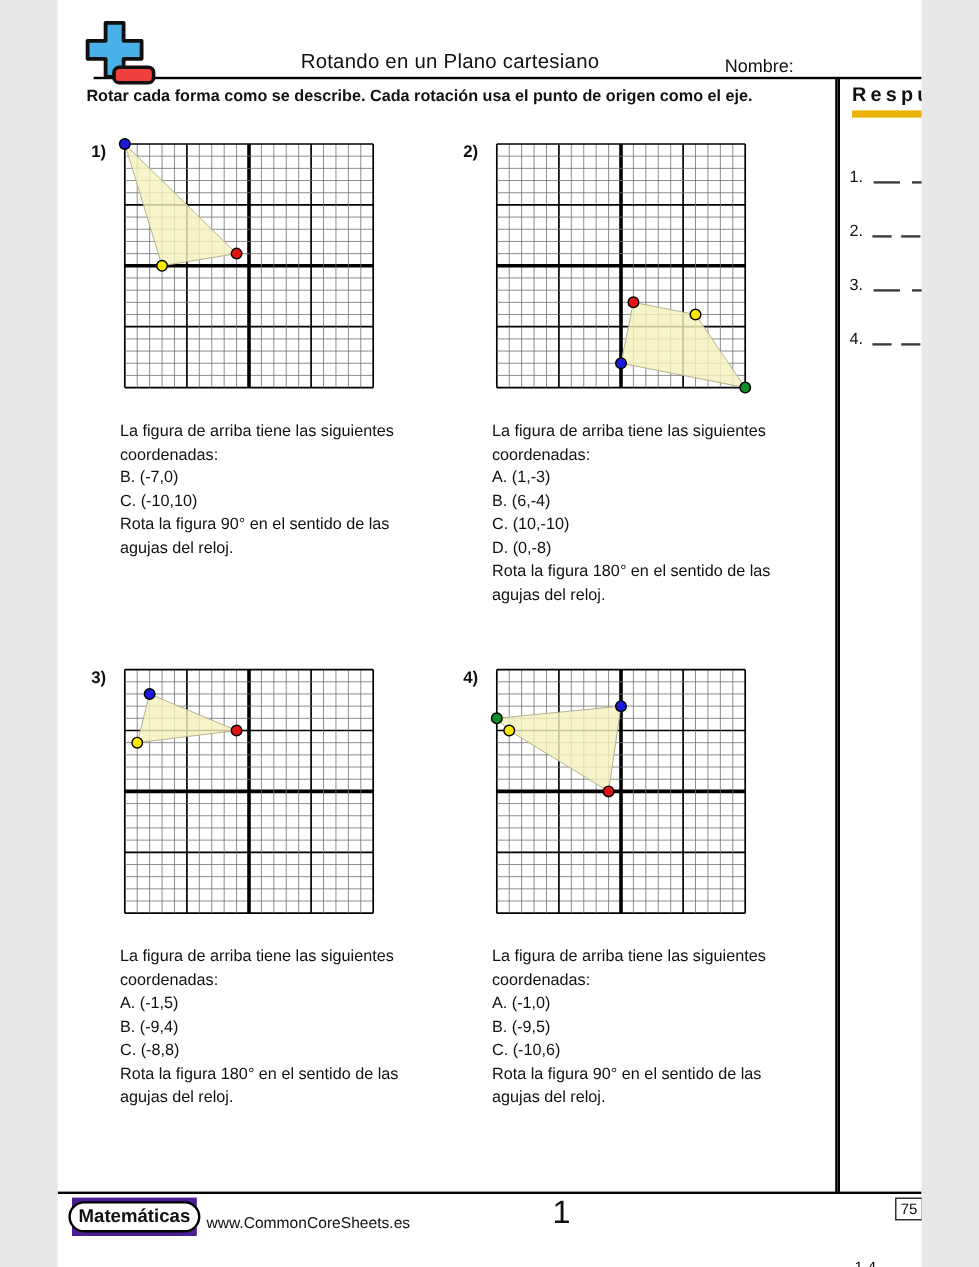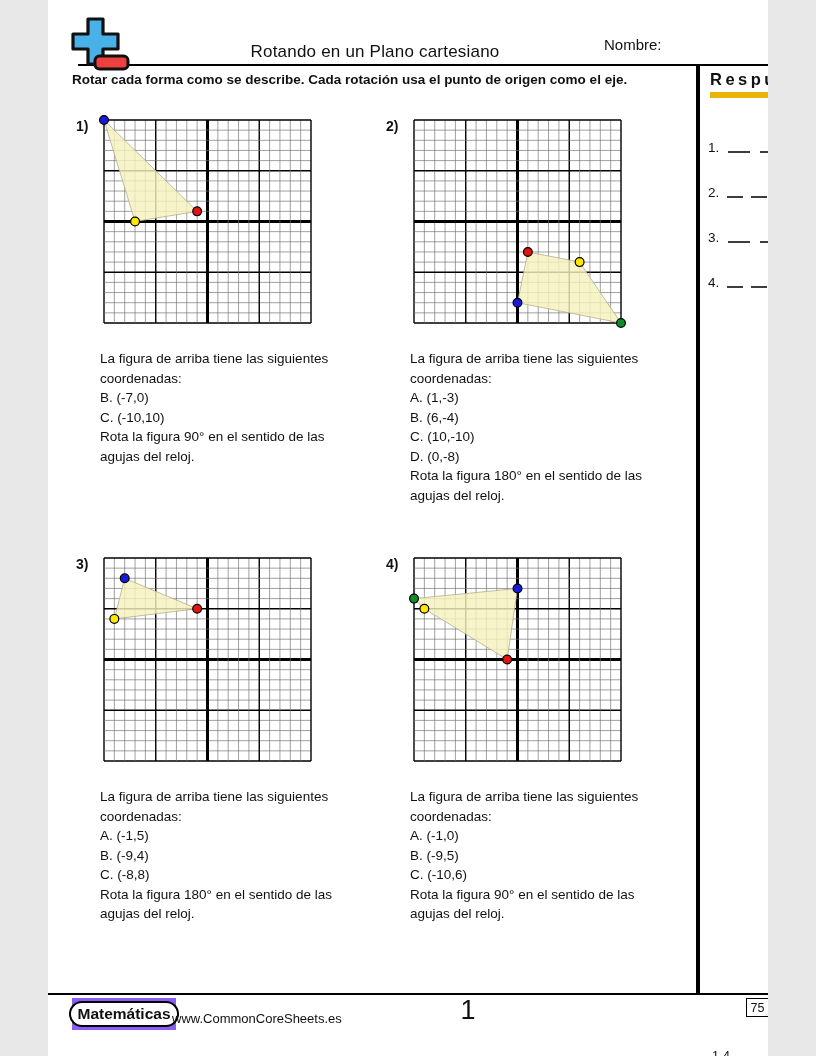--- a/index.html
+++ b/index.html
@@ -6,21 +6,21 @@
   html,body { background:#e8e8e8; }
   .page {
     position:relative; width:720px; height:1056px; margin:0 auto;
     background:#ffffff; font-family:"Liberation Sans", sans-serif; color:#111;
     overflow:hidden;
   }
   
   .header-rule { position:absolute; left:30px; right:0; top:64px; height:2px; background:#000; }
   .logo-svg { position:absolute; left:16px; top:16px; width:68px; height:56px; z-index:2; }
   .ws-title { position:absolute; left:167px; top:42px; width:320px; text-align:center; font-size:17px; letter-spacing:.2px; }
-  .name-label { position:absolute; left:556px; top:36px; font-size:15px; }
+  .name-label { position:absolute; left:556px; top:47px; font-size:15px; }
   
   .instruction { position:absolute; left:24px; top:72px; width:618px; font-weight:bold; font-size:13.5px; }
   
   .divider { position:absolute; left:648px; top:65px; height:929px; width:3px;
              border-left:2px solid #000; border-right:2px solid #000; }
   
   .answers-panel { position:absolute; left:660px; top:70px; width:150px; }
   .answers-title { font-weight:bold; font-size:16.5px; letter-spacing:3.5px;
                    border-bottom:6px solid #eab308; padding-bottom:3px; width:fit-content; margin-left:2px; }
   .answer-list { margin-top:24px; }
@@ -33,21 +33,21 @@
                 margin-left:4px; padding:0 3px 1px 3px; cursor:pointer; }
   
   .problems-grid { position:absolute; left:24px; top:116px; width:624px;
                    display:grid; grid-template-columns:310px 310px; grid-template-rows:438px 438px; }
   .problem { position:relative; }
   .problem-number { position:absolute; left:4px; top:2px; font-weight:bold; font-size:14px; }
   .grid-svg { position:absolute; left:32px; top:4px; width:207px; height:203px; overflow:visible; }
   .problem-text { position:absolute; left:28px; top:218px; width:300px; font-size:13.5px; line-height:19.5px;margin-top:15px; }
   
   .footer-rule { position:absolute; left:0; right:0; top:993px; height:2px; background:#000; }
-  .brand-badge { position:absolute; left:24px; top:998px; width:104px; height:32px; background:#8b5cf6;
+  .brand-badge { position:absolute; left:12px; top:998px; width:104px; height:32px; background:#4c1d95;
                  display:flex; align-items:center; justify-content:center; }
   .brand-pill { background:#fff; border:2px solid #000; border-radius:13px; padding:2px 6px;
                 font-weight:bold; font-size:15.5px; white-space:nowrap; }
   .website { position:absolute; left:124px; top:1011px; font-size:13px; }
   .page-number { position:absolute; left:400px; top:995px; width:40px; text-align:center; font-size:27px; }
   .range-label { position:absolute; left:664px; top:1001px; font-size:12.5px;margin-top:48px; }
   .score-table { position:absolute; left:698px; top:998px; display:flex; gap:19px; }
   .score-cell { min-width:23px; height:19px; border:1.5px solid #000; font-size:12.5px;
                 display:flex; align-items:center; justify-content:center; padding:0 2px; }
 </style>

